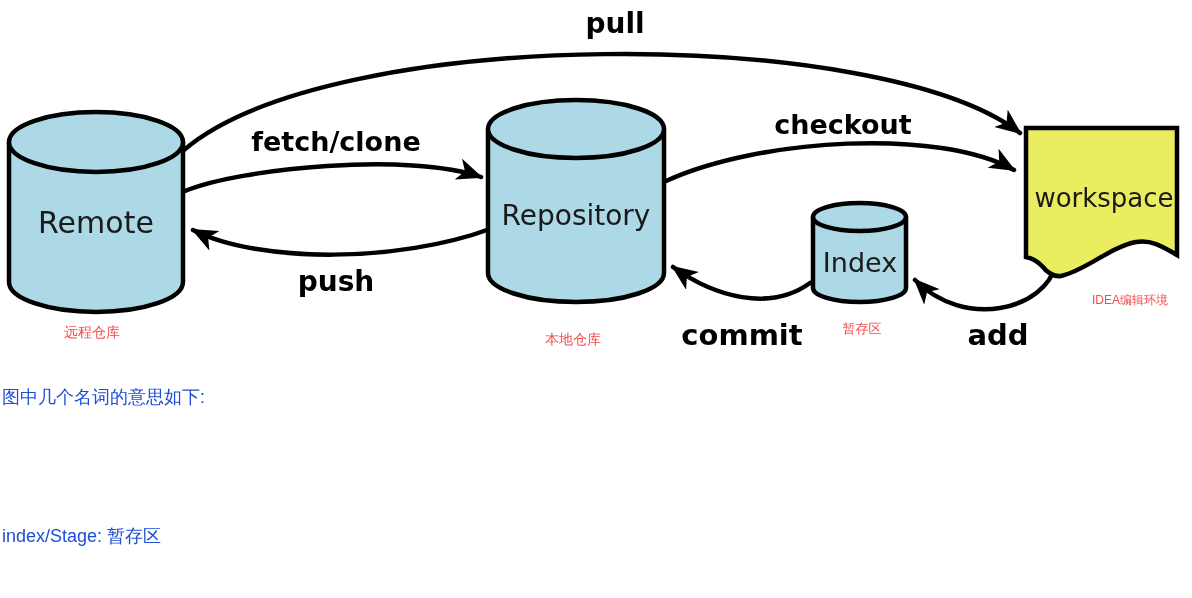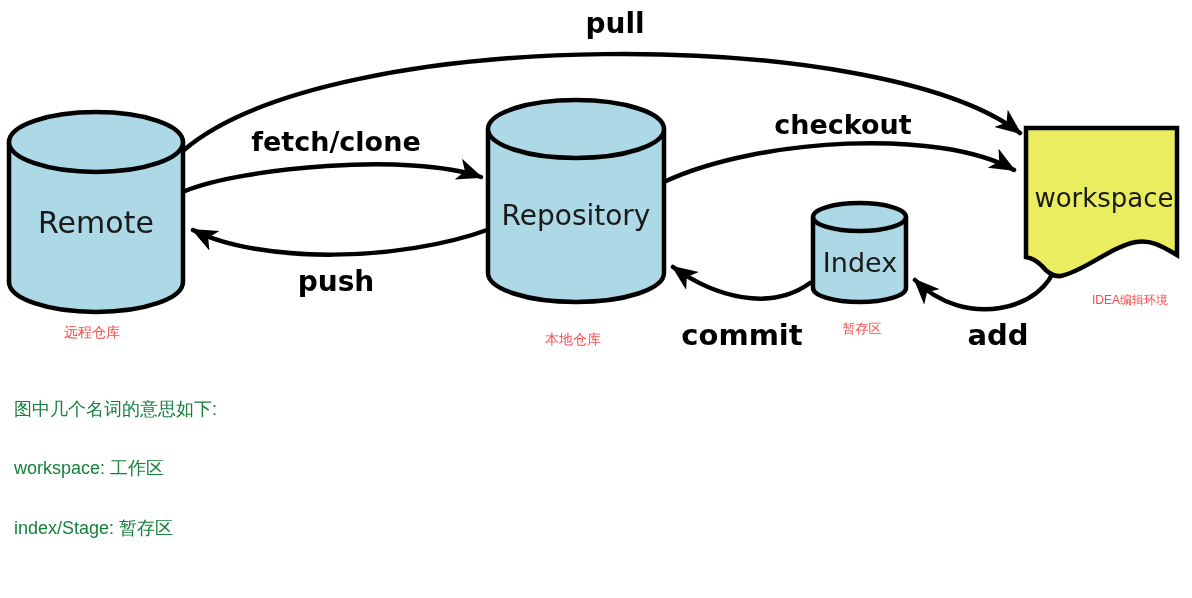--- a/index.html
+++ b/index.html
@@ -30,29 +30,29 @@
     text-anchor: middle;
   }
   .red-label {
     font-family: "Liberation Sans", sans-serif;
     text-anchor: middle;
   }
   .notes { position: absolute; left: 0; top: 0; width: 100%; height: 100%; }
   .notes p {
     position: absolute;
     left: 2px;
-    margin: 12px;
+    margin: 0;
     font-family: "Liberation Sans", sans-serif;
     font-size: 18px;
-    color: #15803d;
+    color: #1d4ed8;
     white-space: nowrap;
   }
   .note-0 { top: 385px; }
   .note-1 { top: 444px; }
-  .note-2 { top: 504px; }
+  .note-2 { top: 524px; }
   .note-3 { top: 556px; }
 </style>
 </head>
 <body>
 
 <div class="page">
 
   <svg class="diagram" width="1192" height="372" viewBox="0 0 1192 372">
     <defs>
       <marker id="arrowhead" markerUnits="userSpaceOnUse" markerWidth="32" markerHeight="26" refX="24" refY="11" orient="auto">
@@ -106,17 +106,16 @@
     <g>
       <text class="red-label" x="92" y="337" font-size="14" fill="#F74A4A">远程仓库</text>
       <text class="red-label" x="573" y="344" font-size="14" fill="#F74A4A">本地仓库</text>
       <text class="red-label" x="862" y="333" font-size="13" fill="#F74A4A">暂存区</text>
       <text class="red-label" x="1130" y="304" font-size="12" fill="#F74A4A">IDEA编辑环境</text>
     </g>
   </svg>
 
   <div class="notes">
     <p class="note-0">图中几个名词的意思如下:</p>
-    <p class="note-1">workspace: 工作区</p>
     <p class="note-2">index/Stage: 暂存区</p>
   </div>
 
 </div>
 
 </body></html>

